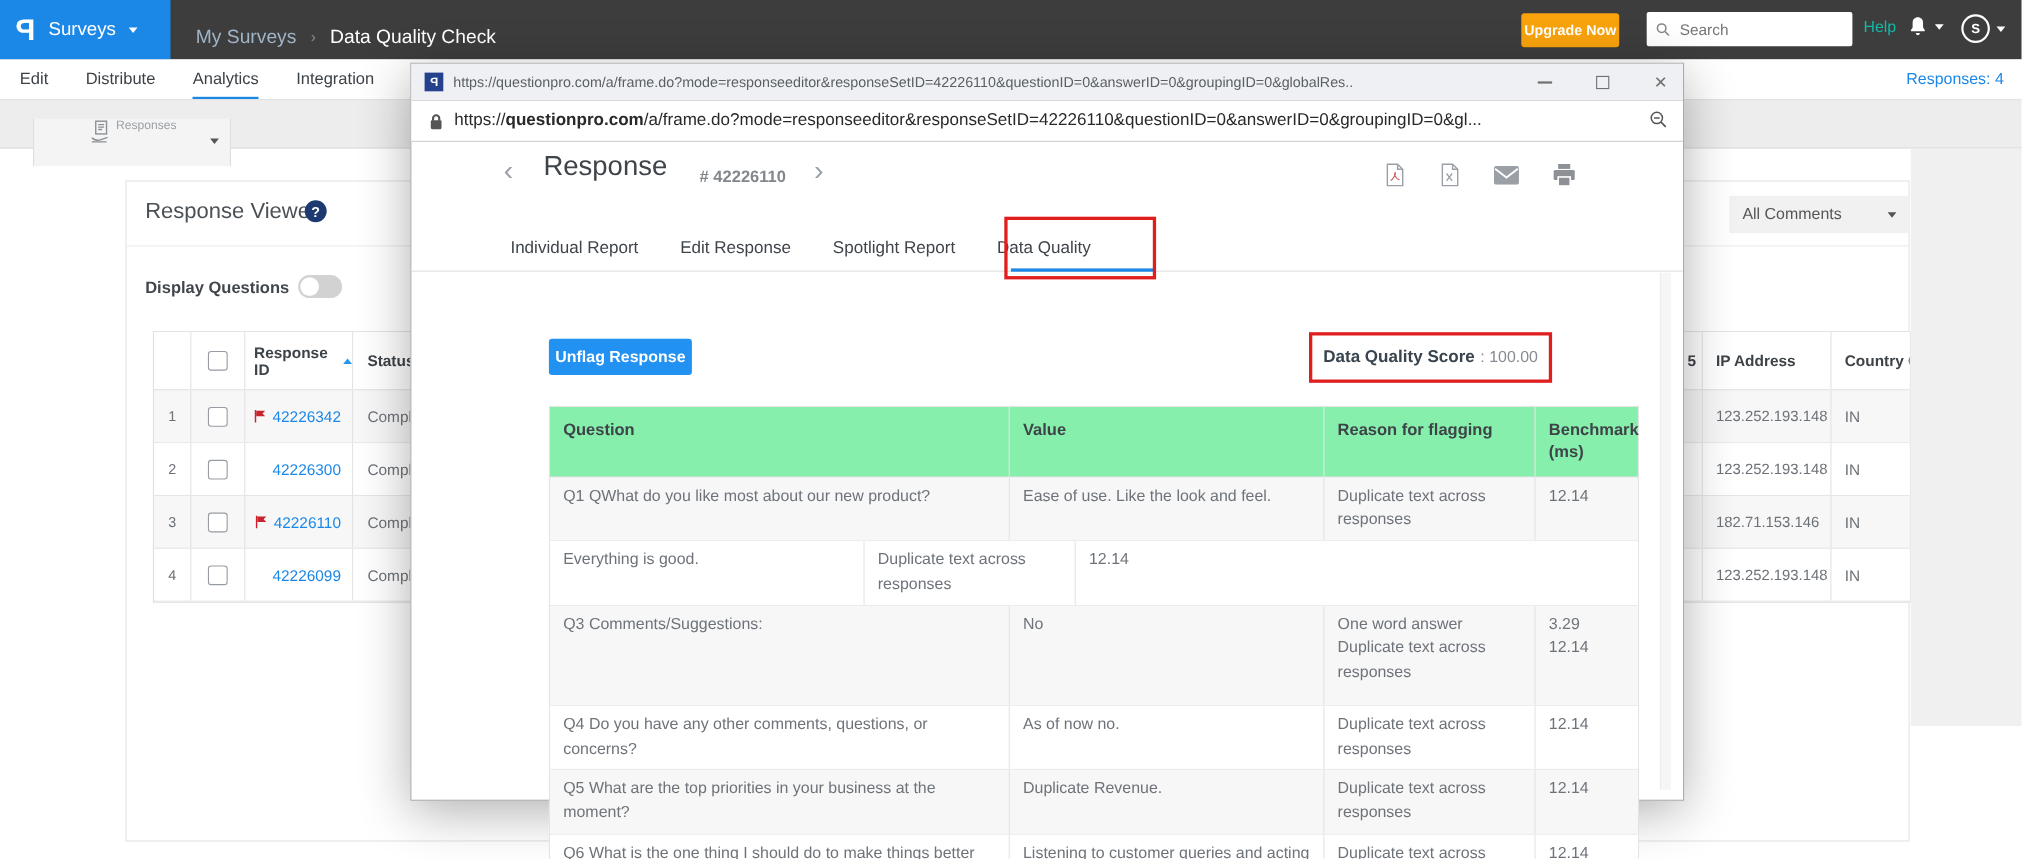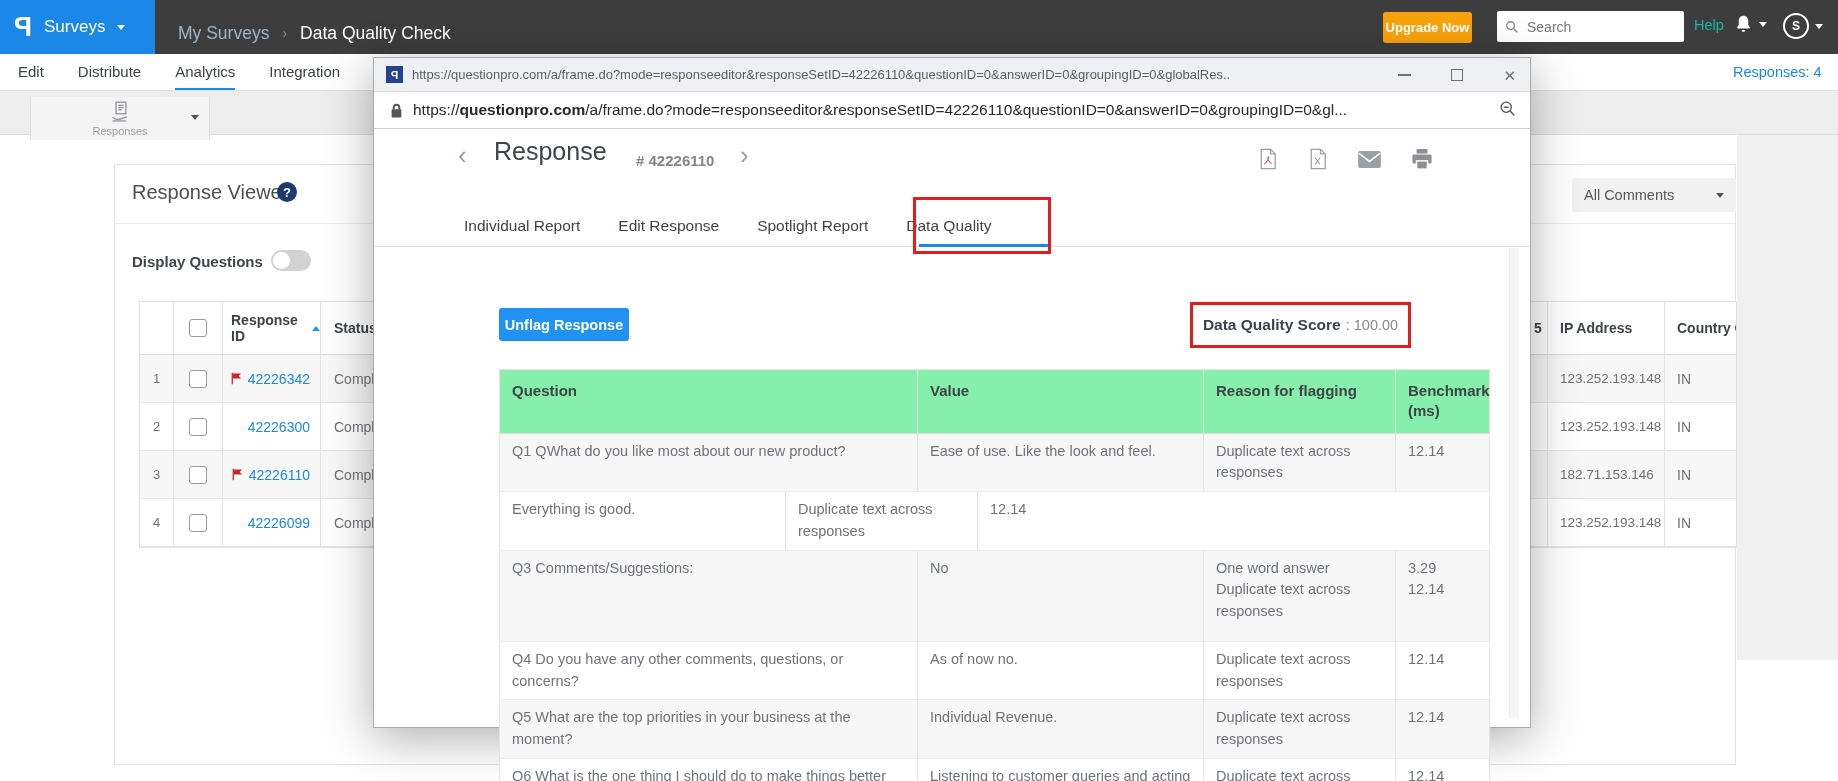--- a/index.html
+++ b/index.html
@@ -33,22 +33,22 @@
   
   .subnav{position:absolute;left:0;top:54px;width:1838px;height:36px;background:#fff;display:flex;align-items:stretch;
           gap:34px;padding-left:18px;box-sizing:border-box;font-size:15px;color:#3c4146;}
   .subnav .tab{display:flex;align-items:center;font-weight:500;cursor:pointer;border-bottom:2.5px solid transparent;box-sizing:border-box;}
   .subnav .tab.active{border-bottom-color:#1B87E6;}
   .responses-count{position:absolute;left:1733px;top:0;height:36px;display:flex;align-items:center;color:#1B87E6;font-size:14.5px;}
 
   
   .toolbar{position:absolute;left:0;top:90px;width:1838px;height:45px;background:#ededed;
            border-top:1px solid #e2e2e2;border-bottom:1px solid #dcdcdc;box-sizing:border-box;}
-  .tool{position:absolute;top:6px;height:43px;background:#f4f4f4;border-left:1px solid #ddd;border-right:1px solid #ddd;
-        display:flex;flex-direction:column;align-items:center;justify-content:center;gap:1px;cursor:pointer;}
+  .tool{position:absolute;top:17px;height:43px;background:#f4f4f4;border-left:1px solid #ddd;border-right:1px solid #ddd;
+        display:flex;flex-direction:row;justify-content:center;gap:1px;cursor:pointer;}
   .tool .lbl{font-size:11px;color:#9aa0a6;}
   .tool .tcaret{position:absolute;right:10px;top:18px;color:#555;}
   .tool-responses{left:30px;width:178px;}
   .tool-analysis{left:222px;width:168px;}
   .right-margin{position:absolute;left:1737px;top:135px;width:101px;height:525px;background:#f0f0f0;}
 
   
   .panel{position:absolute;left:114px;top:164px;width:1622px;height:601px;background:#fff;
          border:1px solid #e3e3e3;box-sizing:border-box;}
   .panel-head{position:absolute;left:0;top:0;width:100%;height:59px;border-bottom:1px solid #ebebeb;box-sizing:border-box;}
@@ -447,21 +447,21 @@
             <div class="m-td c-v">As of now no.</div>
             <div class="m-td c-r">
               <div>Duplicate text across responses</div>
             </div>
             <div class="m-td c-b">
               <div>12.14</div>
             </div>
           </div>
           <div class="m-tr alt">
             <div class="m-td c-q">Q5 What are the top priorities in your business at the moment?</div>
-            <div class="m-td c-v">Individual Revenue.</div>
+            <div class="m-td c-v">Duplicate Revenue.</div>
             <div class="m-td c-r">
               <div>Duplicate text across responses</div>
             </div>
             <div class="m-td c-b">
               <div>12.14</div>
             </div>
           </div>
           <div class="m-tr">
             <div class="m-td c-q">Q6 What is the one thing I should do to make things better for you?</div>
             <div class="m-td c-v">Listening to customer queries and acting on it.</div>

